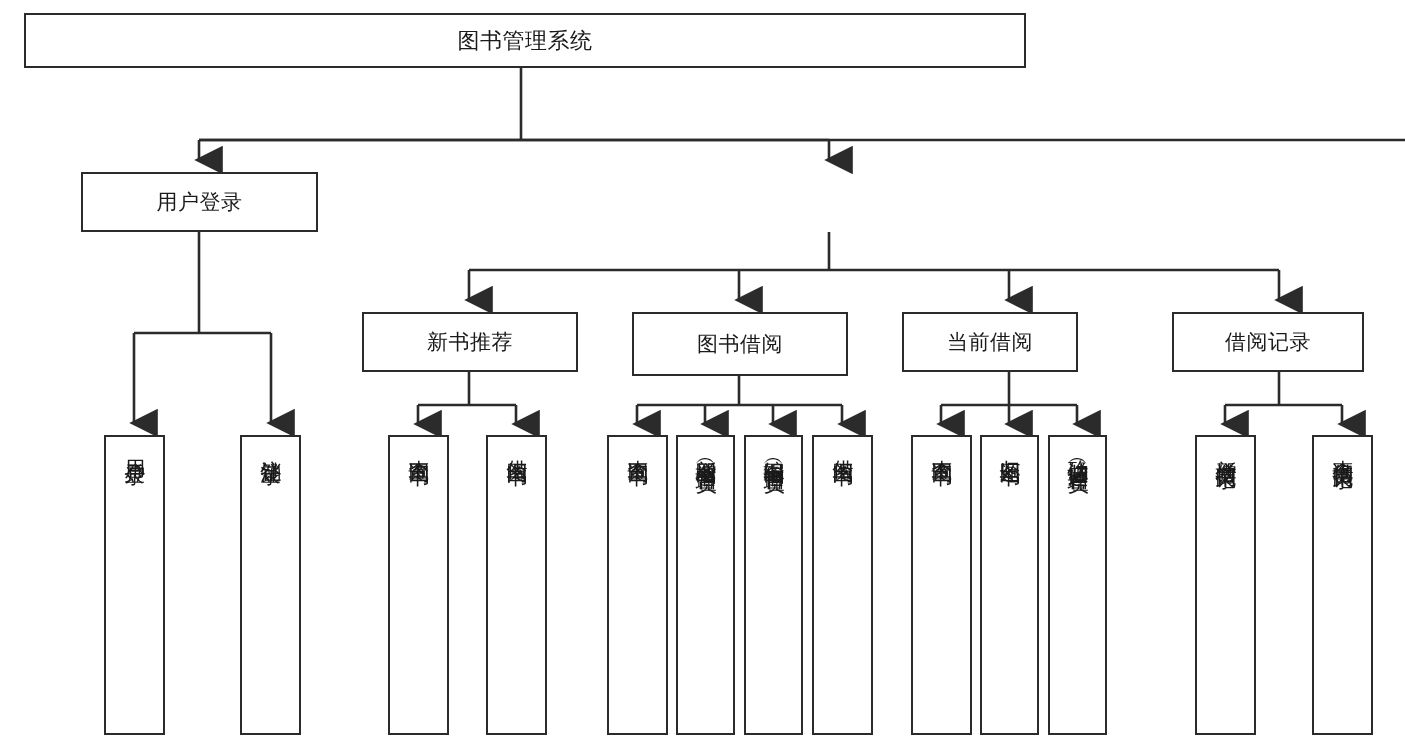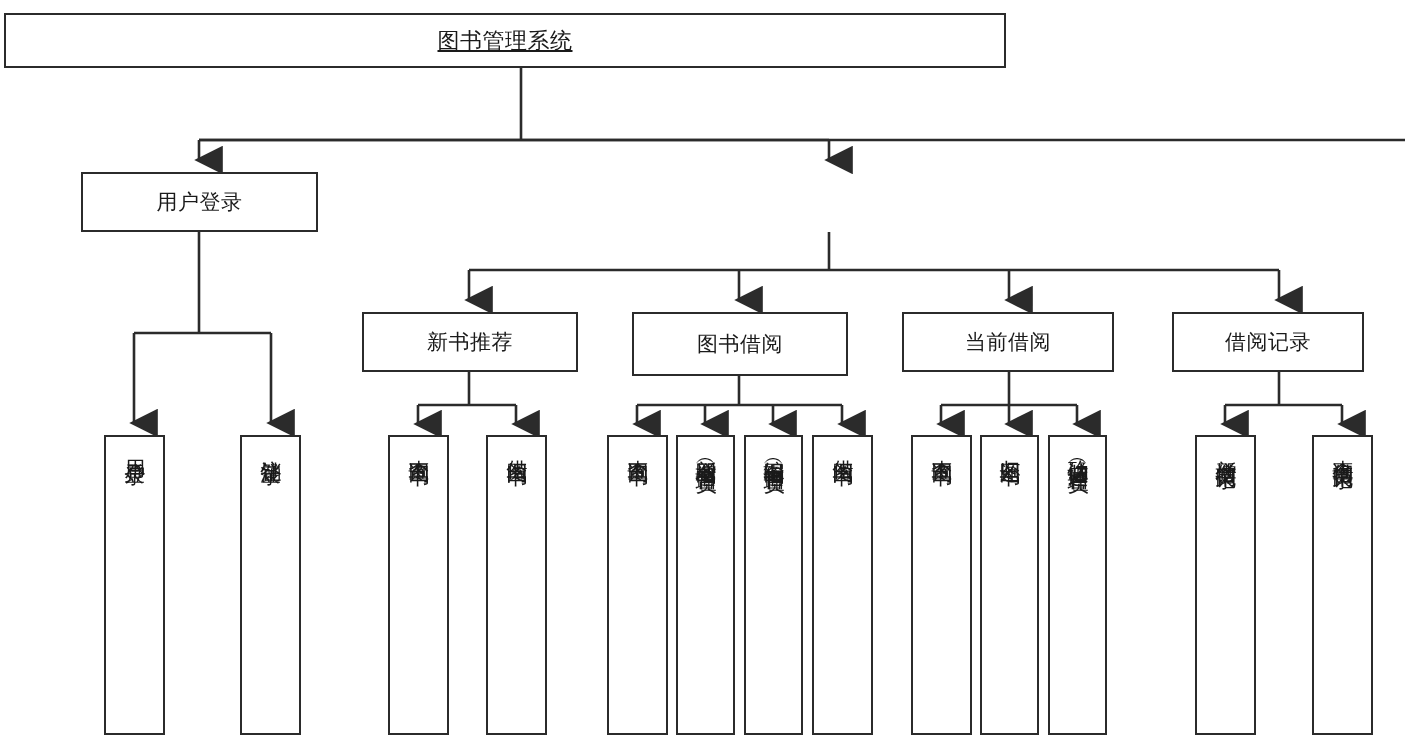--- a/index.html
+++ b/index.html
@@ -125,38 +125,38 @@
       <path d="M 1009 405 L 1009 424" marker-end="url(#arrow)"></path>
       <path d="M 1077 405 L 1077 424" marker-end="url(#arrow)"></path>
 
       <path d="M 1279 372 L 1279 405"></path>
       <path d="M 1225 405 L 1342 405"></path>
       <path d="M 1225 405 L 1225 424" marker-end="url(#arrow)"></path>
       <path d="M 1342 405 L 1342 424" marker-end="url(#arrow)"></path>
     </g>
   </svg>
 
-  <div class="node h root" style="left:4px; top:13px; width:1002px; height:55px;text-decoration:underline;">
+  <div class="node h root" style="left:24px; top:13px; width:1002px; height:55px;">
     <span class="lbl">图书管理系统</span>
   </div>
 
   <div class="node h" style="left:81px; top:172px; width:237px; height:60px;">
     <span class="lbl">用户登录</span>
   </div>
 
 
   <div class="node h" style="left:362px; top:312px; width:216px; height:60px;">
     <span class="lbl">新书推荐</span>
   </div>
 
   <div class="node h" style="left:632px; top:312px; width:216px; height:64px;">
     <span class="lbl">图书借阅</span>
   </div>
 
-  <div class="node h" style="left:902px; top:312px; width:212px; height:60px;">
+  <div class="node h" style="left:902px; top:312px; width:176px; height:60px;">
     <span class="lbl">当前借阅</span>
   </div>
 
   <div class="node h" style="left:1172px; top:312px; width:192px; height:60px;">
     <span class="lbl">借阅记录</span>
   </div>
 
   <div class="node v" style="left:104px; top:435px; width:61px; height:300px;">
     <span class="lbl">用户登录</span>
   </div>

